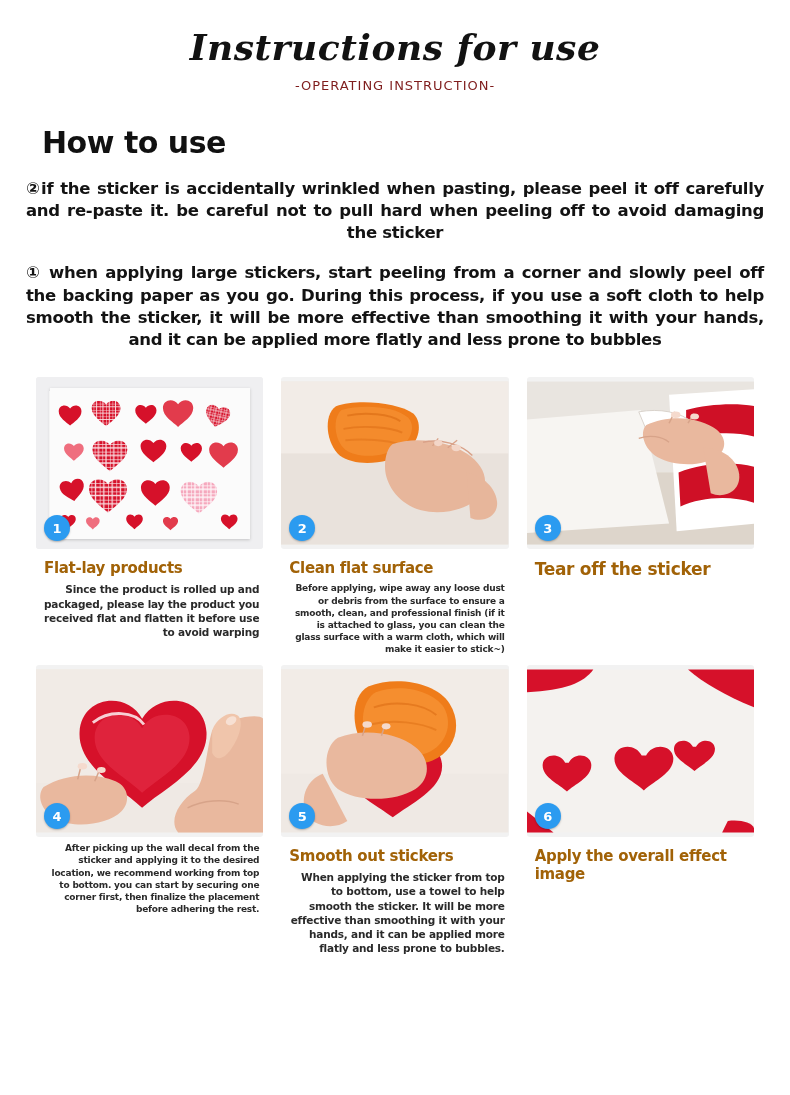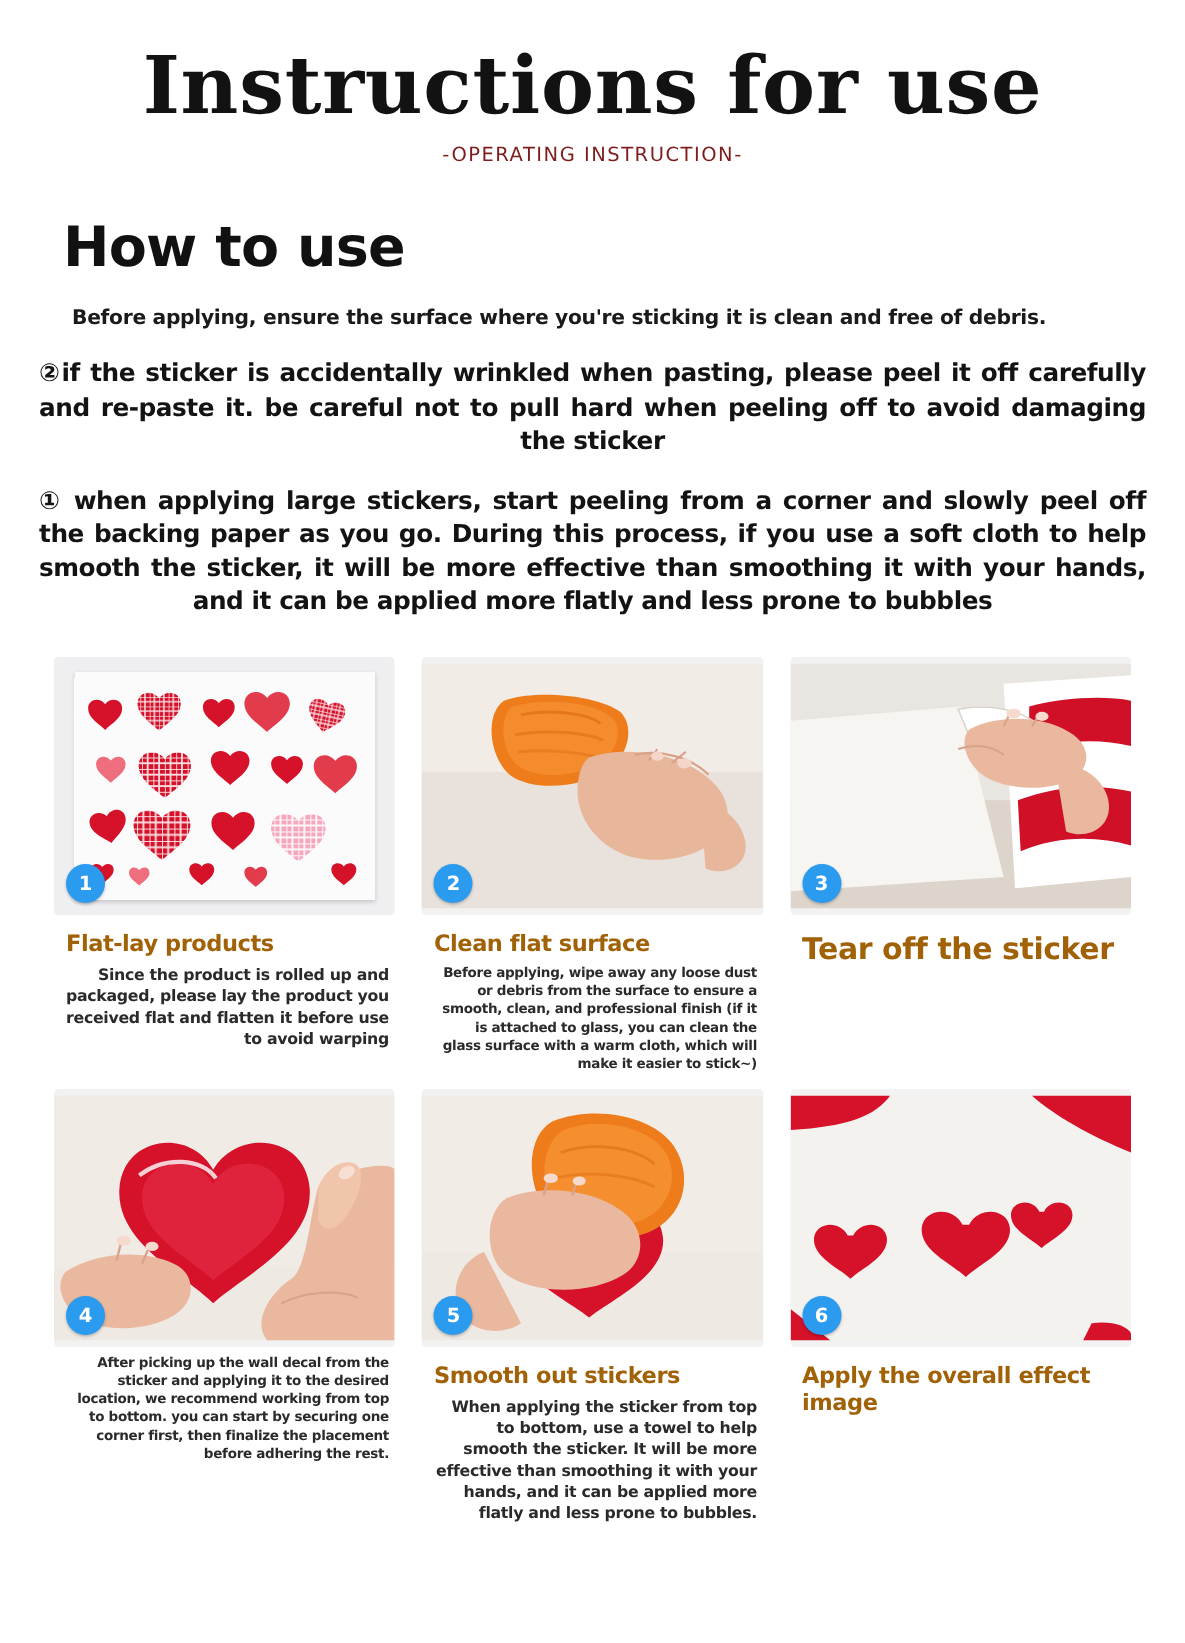--- a/index.html
+++ b/index.html
@@ -20,38 +20,39 @@
     height: 1095px;
     position: relative;
     box-sizing: border-box;
   }
 
   
   .title {
     text-align: center;
     font-family: "DejaVu Serif", serif;
     font-weight: bold;
-    font-size: 53px;
+    font-size: 36px;
     letter-spacing: 0.5px;
     color: #121212;
     margin: 28px 0 0 0;
     line-height: 1.1;
+    font-style: italic;
   }
   .subtitle {
     text-align: center;
     font-size: 13px;
     letter-spacing: 1px;
     color: #7f1d1d;
     margin-top: 10px;
     font-weight: normal;
   }
 
   
   .section-heading {
-    font-size: 37px;
+    font-size: 30px;
     font-weight: bold;
     color: #111111;
     margin: 32px 0 0 42px;
     font-family: "DejaVu Sans", sans-serif;
     letter-spacing: -0.5px;
   }
   .lead {
     font-size: 13.5px;
     font-weight: bold;
     color: #1a1a1a;
@@ -108,21 +109,21 @@
     z-index: 6;
   }
   .cap-title {
     font-size: 15px;
     font-weight: bold;
     color: #a16207;
     margin: 10px 0 0 8px;
     letter-spacing: -0.3px;
   }
   .cap-title.big {
-    font-size: 20px;
+    font-size: 17px;
   }
   .cap-body {
     font-size: 10.5px;
     font-weight: bold;
     color: #2a2a2a;
     line-height: 1.35;
     margin: 5px 4px 0 8px;
     letter-spacing: -0.2px;
     text-align: right;
   }
@@ -157,21 +158,20 @@
 </head>
 <body>
 
 <div class="page">
 
   <h1 class="title">Instructions for use</h1>
   <div class="subtitle">-OPERATING INSTRUCTION-</div>
 
   <h2 class="section-heading">How to use</h2>
 
-  <div class="lead">Before applying, ensure the surface where you're sticking it is clean and free of debris.</div>
 
   <div class="para para-justified">②if the sticker is accidentally wrinkled when pasting, please peel it off carefully and re-paste it. be careful not to pull hard when peeling off to avoid damaging the sticker</div>
 
   <div class="para para-justified">① when applying large stickers, start peeling from a corner and slowly peel off the backing paper as you go. During this process, if you use a soft cloth to help smooth the sticker, it will be more effective than smoothing it with your hands, and it can be applied more flatly and less prone to bubbles</div>
 
   <div class="grid">
 
     <div class="cell">
       <div class="thumb">
         <div class="photo sheet">

